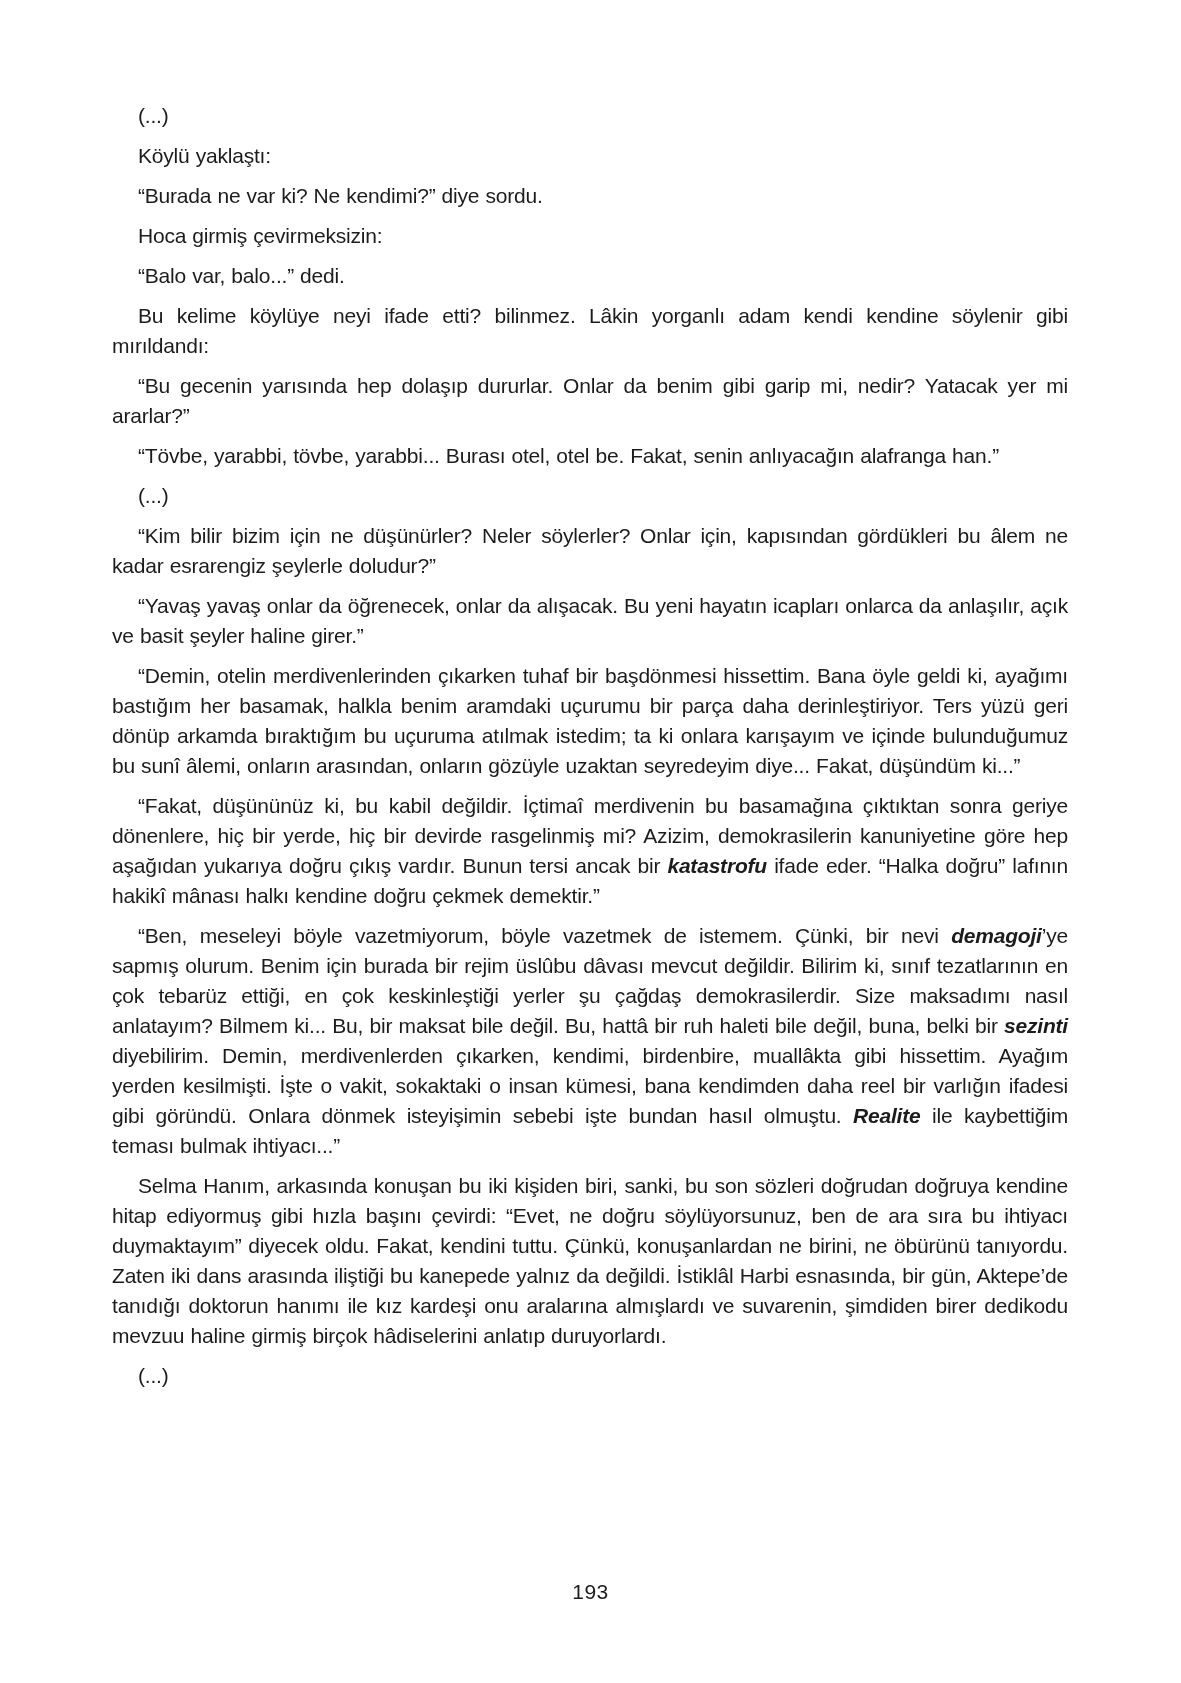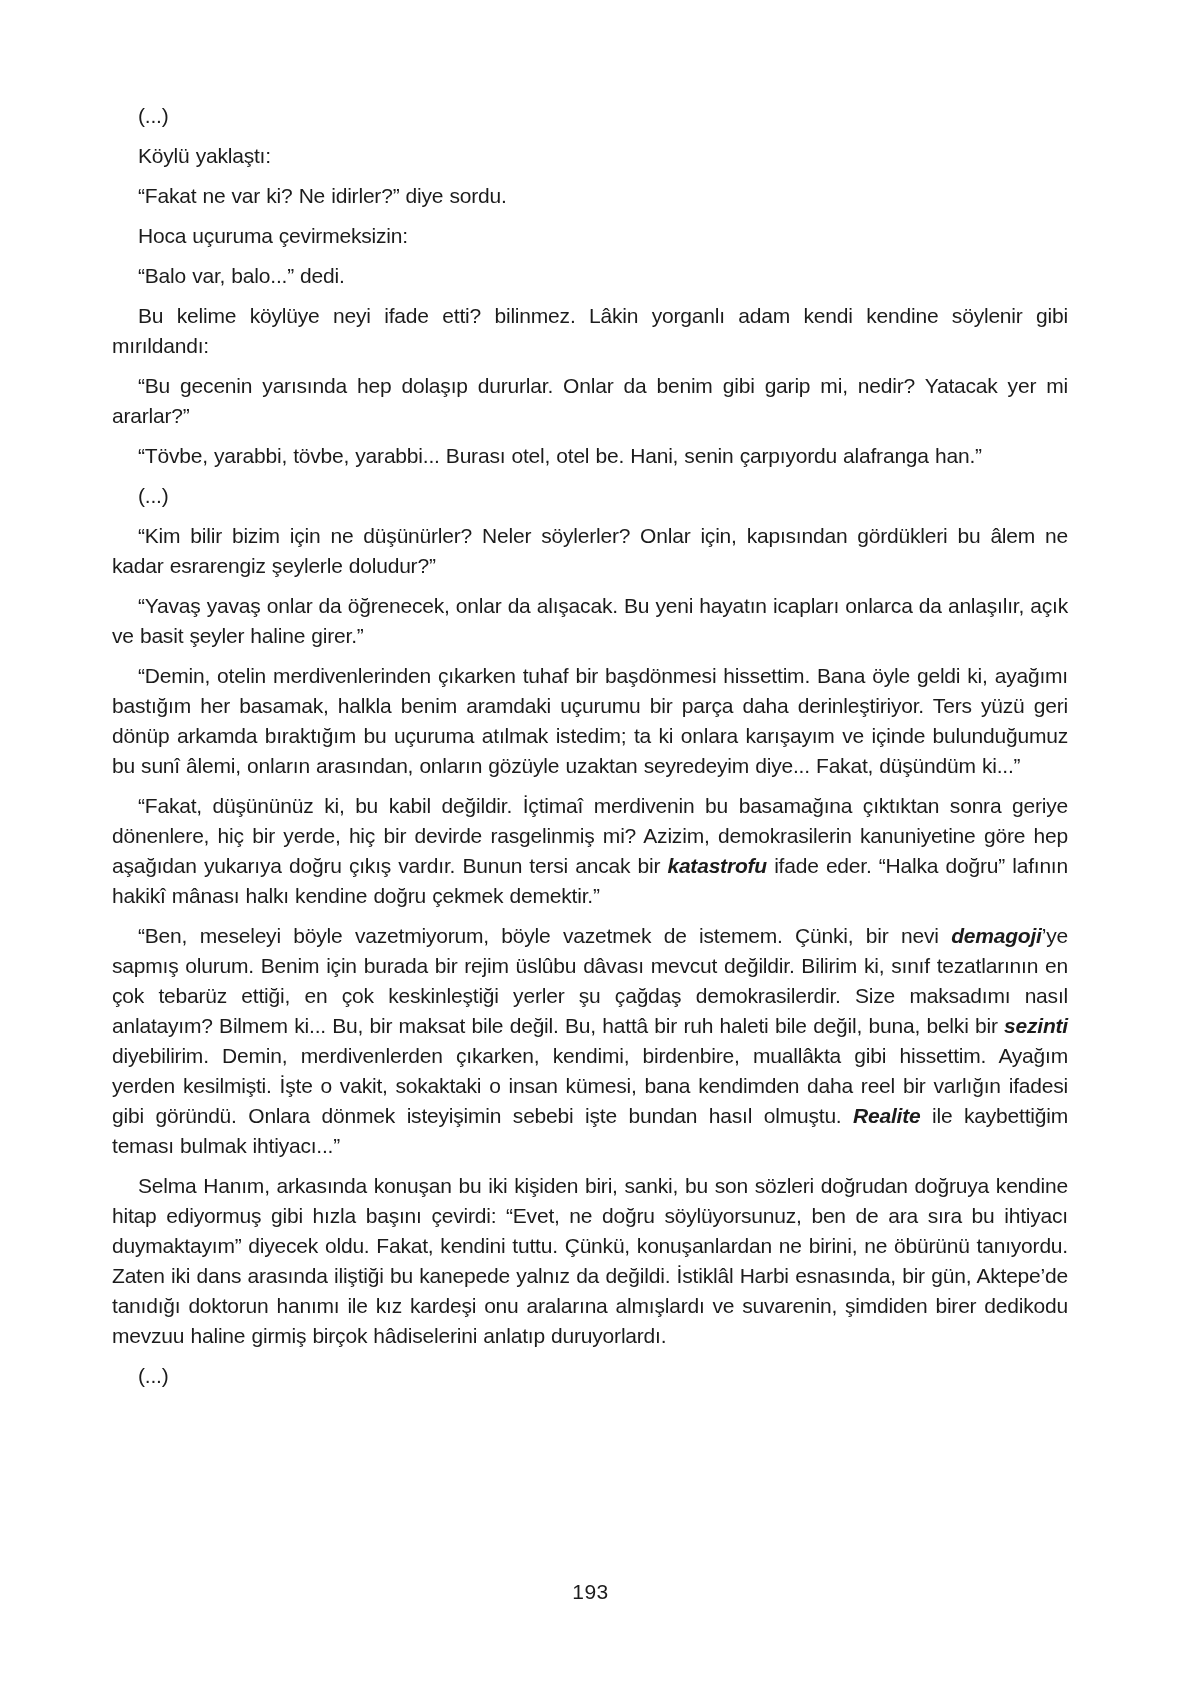--- a/index.html
+++ b/index.html
@@ -55,26 +55,26 @@
     letter-spacing: 0.5px;
   }
 </style>
 </head>
 <body>
 
 <div class="page">
   <main class="text-block">
       <p class="para"><span class="">(...)</span></p>
       <p class="para"><span class="">Köylü yaklaştı:</span></p>
-      <p class="para"><span class="">“Fakat ne var ki? Ne idirler?” diye sordu.</span></p>
-      <p class="para"><span class="">Hoca uçuruma çevirmeksizin:</span></p>
+      <p class="para"><span class="">“Burada ne var ki? Ne kendimi?” diye sordu.</span></p>
+      <p class="para"><span class="">Hoca girmiş çevirmeksizin:</span></p>
       <p class="para"><span class="">“Balo var, balo...” dedi.</span></p>
       <p class="para"><span class="">Bu kelime köylüye neyi ifade etti? bilinmez. Lâkin yorganlı adam kendi kendine söylenir gibi mırıldandı:</span></p>
       <p class="para"><span class="">“Bu gecenin yarısında hep dolaşıp dururlar. Onlar da benim gibi garip mi, nedir? Yatacak yer mi ararlar?”</span></p>
-      <p class="para"><span class="">“Tövbe, yarabbi, tövbe, yarabbi... Burası otel, otel be. Hani, senin çarpıyordu alafranga han.”</span></p>
+      <p class="para"><span class="">“Tövbe, yarabbi, tövbe, yarabbi... Burası otel, otel be. Fakat, senin anlıyacağın alafranga han.”</span></p>
       <p class="para"><span class="">(...)</span></p>
       <p class="para"><span class="">“Kim bilir bizim için ne düşünürler? Neler söylerler? Onlar için, kapısından gördükleri bu âlem ne kadar esrarengiz şeylerle doludur?”</span></p>
       <p class="para"><span class="">“Yavaş yavaş onlar da öğrenecek, onlar da alışacak. Bu yeni hayatın icapları onlarca da anlaşılır, açık ve basit şeyler haline girer.”</span></p>
       <p class="para"><span class="">“Demin, otelin merdivenlerinden çıkarken tuhaf bir başdönmesi hissettim. Bana öyle geldi ki, ayağımı bastığım her basamak, halkla benim aramdaki uçurumu bir parça daha derinleştiriyor. Ters yüzü geri dönüp arkamda bıraktığım bu uçuruma atılmak istedim; ta ki onlara karışayım ve içinde bulunduğumuz bu sunî âlemi, onların arasından, onların gözüyle uzaktan seyredeyim diye... Fakat, düşündüm ki...”</span></p>
       <p class="para"><span class="">“Fakat, düşününüz ki, bu kabil değildir. İçtimaî merdivenin bu basamağına çıktıktan sonra geriye dönenlere, hiç bir yerde, hiç bir devirde rasgelinmiş mi? Azizim, demokrasilerin kanuniyetine göre hep aşağıdan yukarıya doğru çıkış vardır. Bunun tersi ancak bir </span><span class="italic">katastrofu</span><span class=""> ifade eder. “Halka doğru” lafının hakikî mânası halkı kendine doğru çekmek demektir.”</span></p>
       <p class="para"><span class="">“Ben, meseleyi böyle vazetmiyorum, böyle vazetmek de istemem. Çünki, bir nevi </span><span class="italic">demagoji</span><span class="">’ye sapmış olurum. Benim için burada bir rejim üslûbu dâvası mevcut değildir. Bilirim ki, sınıf tezatlarının en çok tebarüz ettiği, en çok keskinleştiği yerler şu çağdaş demokrasilerdir. Size maksadımı nasıl anlatayım? Bilmem ki... Bu, bir maksat bile değil. Bu, hattâ bir ruh haleti bile değil, buna, belki bir </span><span class="italic">sezinti</span><span class=""> diyebilirim. Demin, merdivenlerden çıkarken, kendimi, birdenbire, muallâkta gibi hissettim. Ayağım yerden kesilmişti. İşte o vakit, sokaktaki o insan kümesi, bana kendimden daha reel bir varlığın ifadesi gibi göründü. Onlara dönmek isteyişimin sebebi işte bundan hasıl olmuştu. </span><span class="italic">Realite</span><span class=""> ile kaybettiğim teması bulmak ihtiyacı...”</span></p>
       <p class="para"><span class="">Selma Hanım, arkasında konuşan bu iki kişiden biri, sanki, bu son sözleri doğrudan doğruya kendine hitap ediyormuş gibi hızla başını çevirdi: “Evet, ne doğru söylüyorsunuz, ben de ara sıra bu ihtiyacı duymaktayım” diyecek oldu. Fakat, kendini tuttu. Çünkü, konuşanlardan ne birini, ne öbürünü tanıyordu. Zaten iki dans arasında iliştiği bu kanepede yalnız da değildi. İstiklâl Harbi esnasında, bir gün, Aktepe’de tanıdığı doktorun hanımı ile kız kardeşi onu aralarına almışlardı ve suvarenin, şimdiden birer dedikodu mevzuu haline girmiş birçok hâdiselerini anlatıp duruyorlardı.</span></p>
       <p class="para"><span class="">(...)</span></p>
     </main>
   <footer class="page-footer">

